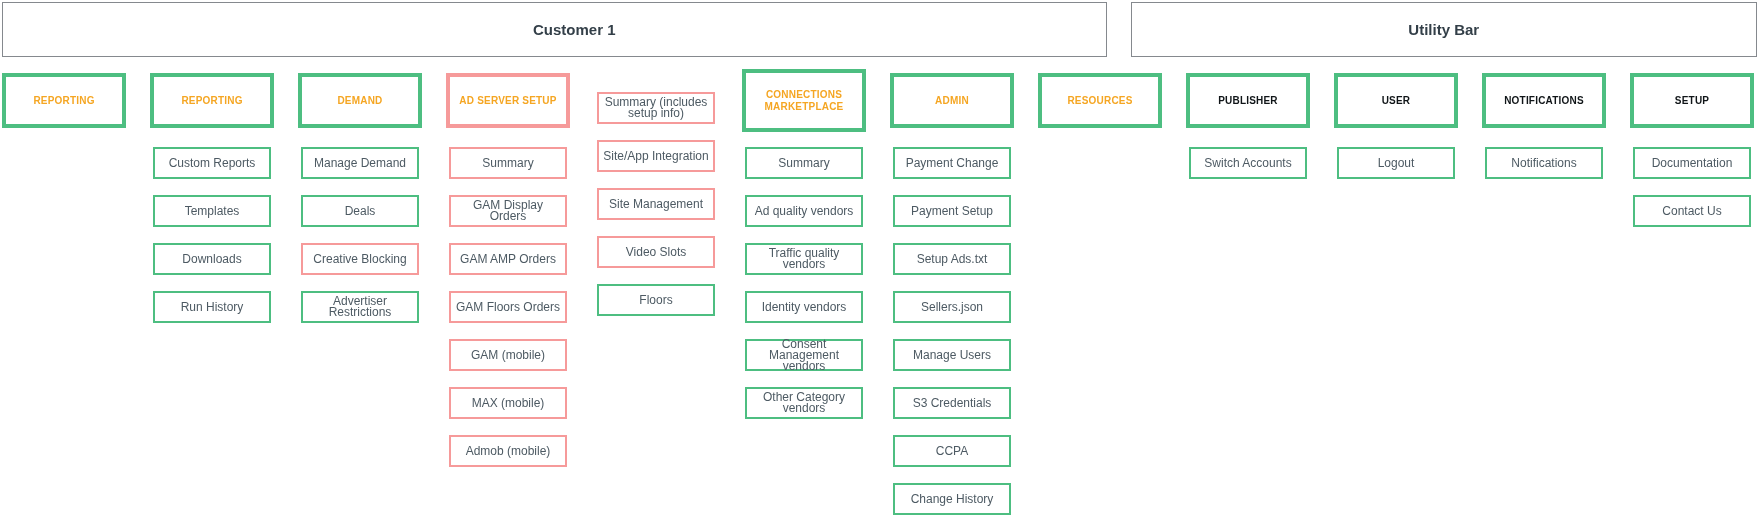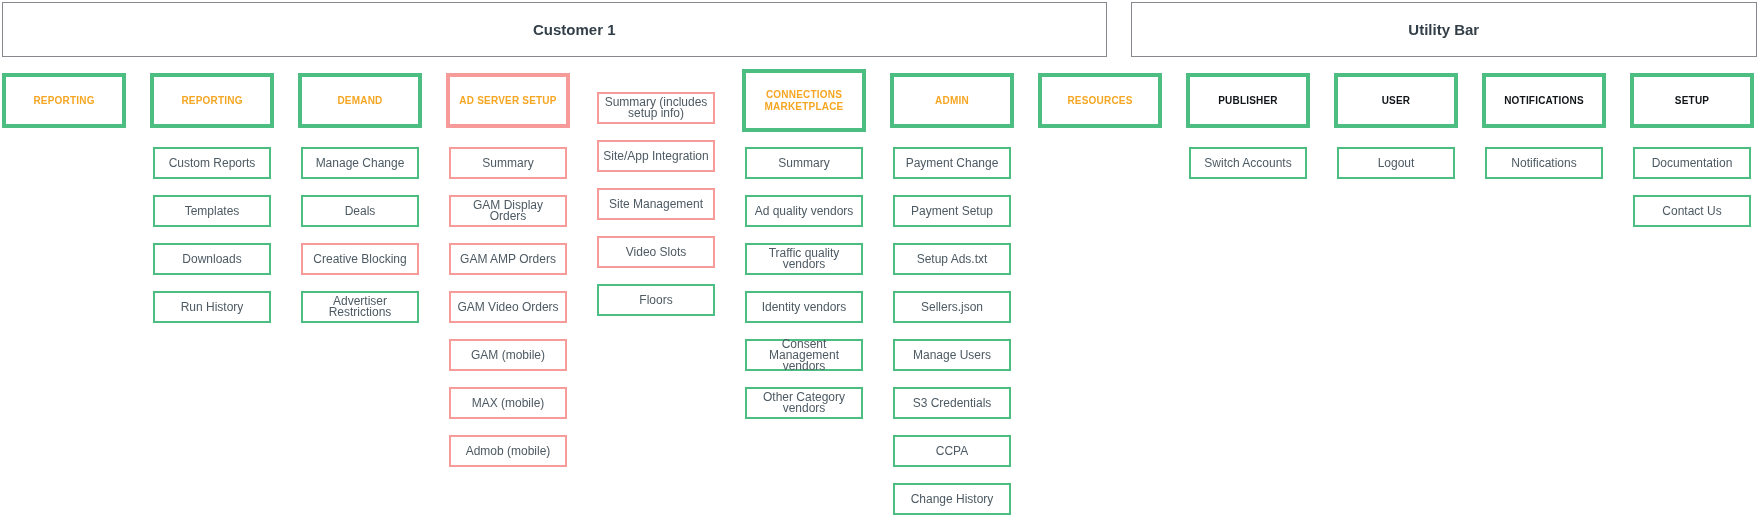--- a/index.html
+++ b/index.html
@@ -123,21 +123,21 @@
             <span>Run History</span>
           </div>
         </div>
       </div>
       <div class="column">
         <div class="category border-green label-orange">
           <span>DEMAND</span>
         </div>
         <div class="subs">
           <div class="sub border-green">
-            <span>Manage Change</span>
+            <span>Manage Demand</span>
           </div>
           <div class="sub border-green">
             <span>Deals</span>
           </div>
           <div class="sub border-red">
             <span>Creative Blocking</span>
           </div>
           <div class="sub border-green">
             <span>Advertiser Restrictions</span>
           </div>
@@ -151,21 +151,21 @@
           <div class="sub border-red">
             <span>Summary</span>
           </div>
           <div class="sub border-red">
             <span>GAM Display Orders</span>
           </div>
           <div class="sub border-red">
             <span>GAM AMP Orders</span>
           </div>
           <div class="sub border-red">
-            <span>GAM Video Orders</span>
+            <span>GAM Floors Orders</span>
           </div>
           <div class="sub border-red">
             <span>GAM (mobile)</span>
           </div>
           <div class="sub border-red">
             <span>MAX (mobile)</span>
           </div>
           <div class="sub border-red">
             <span>Admob (mobile)</span>
           </div>

